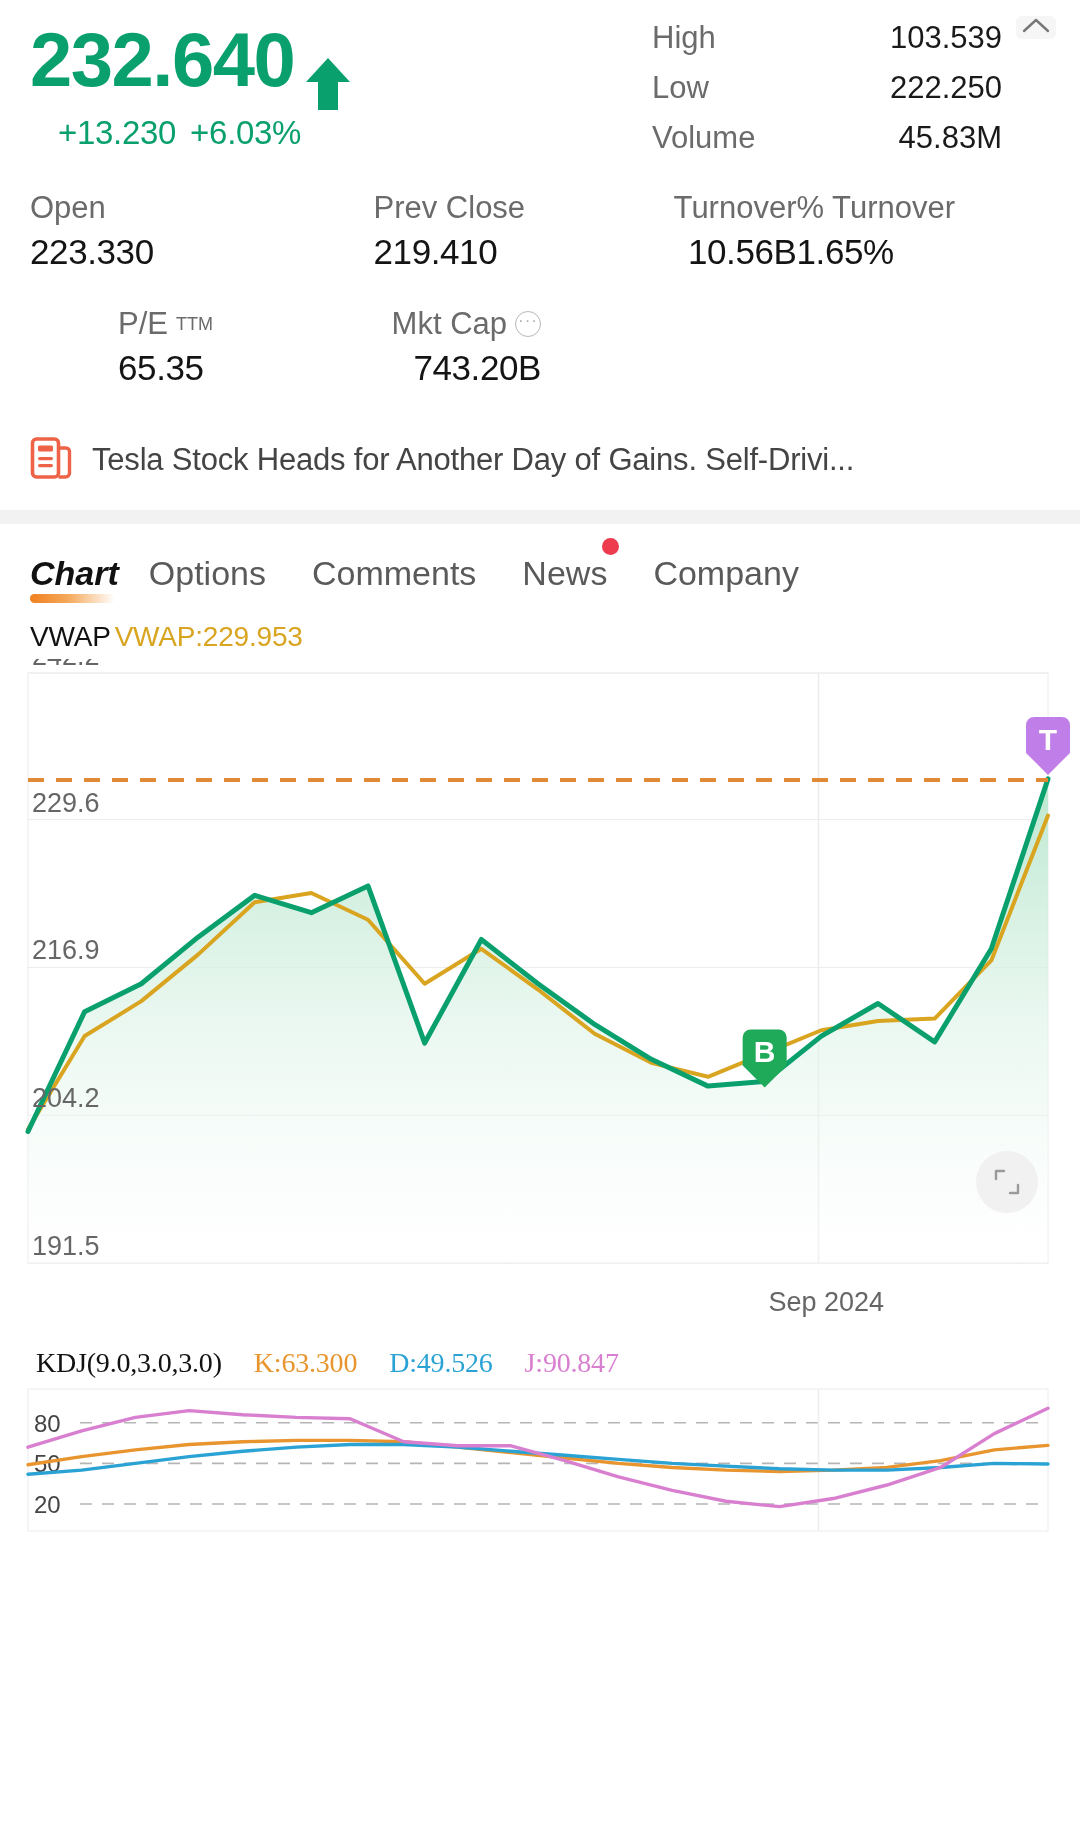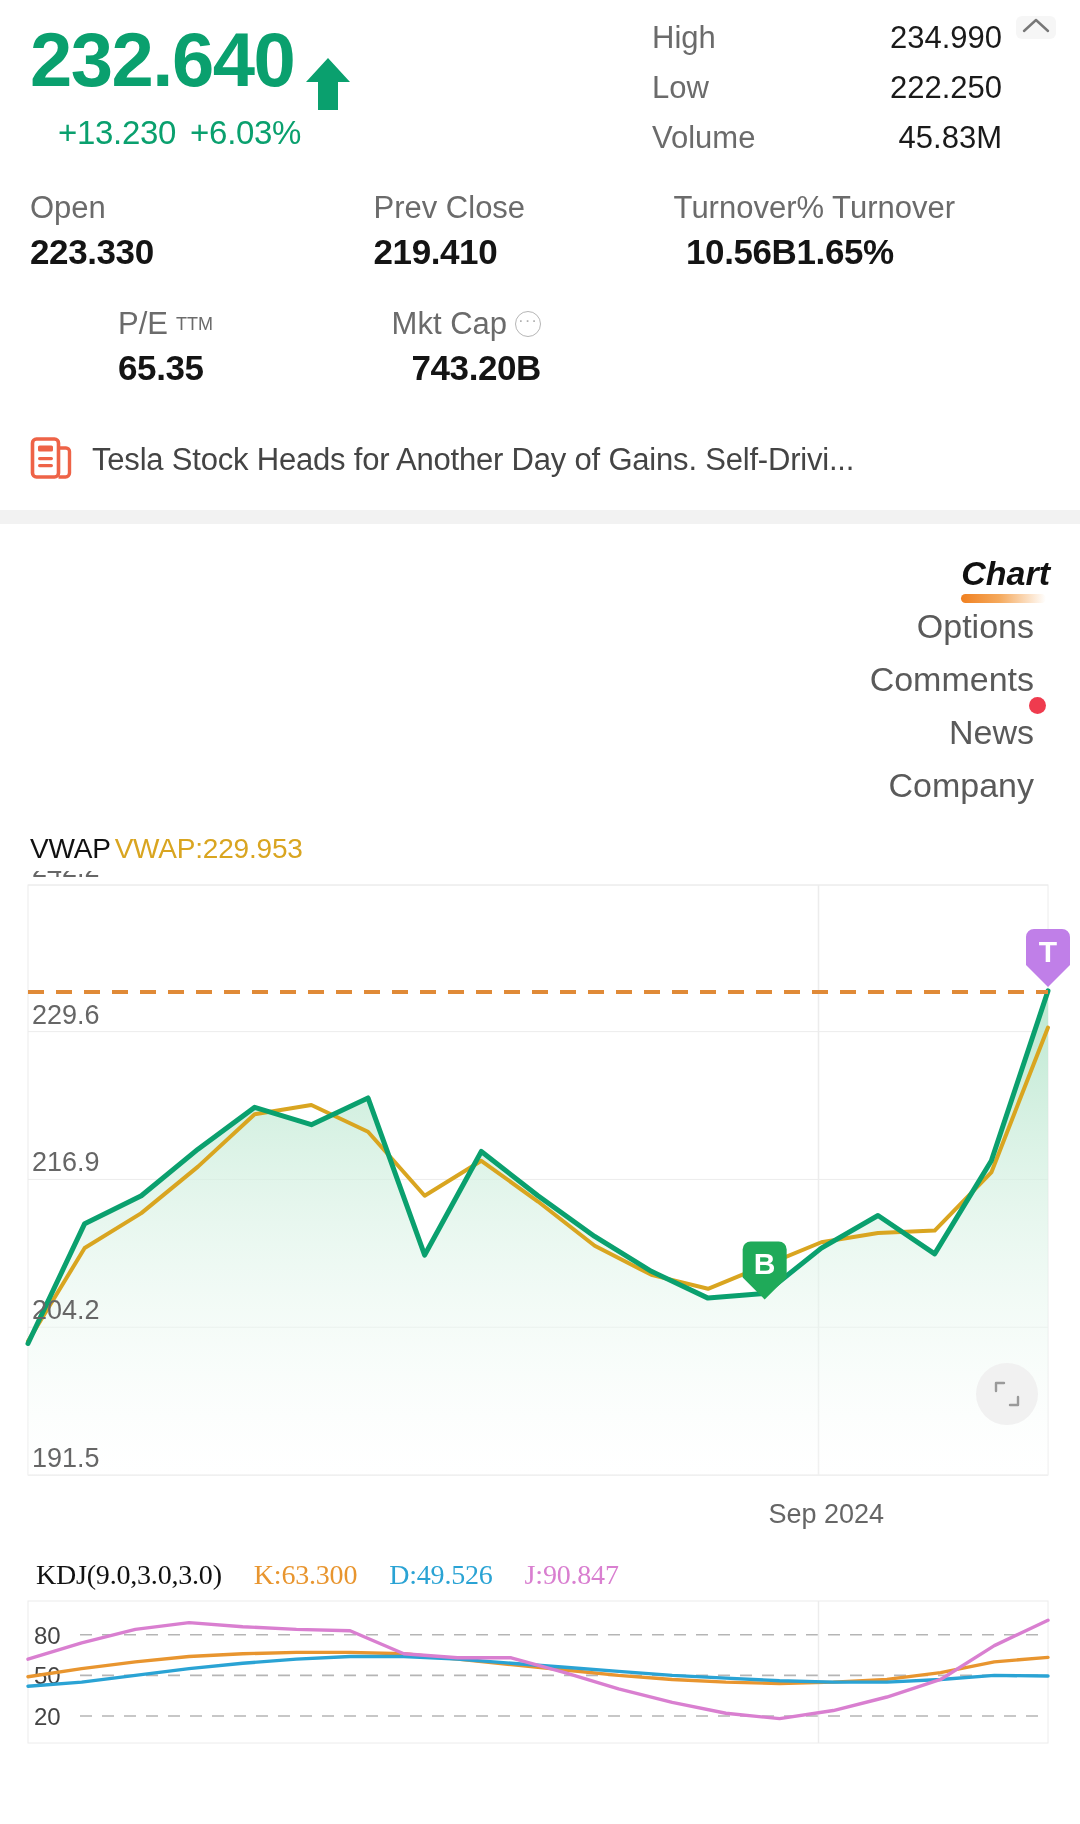--- a/index.html
+++ b/index.html
@@ -58,42 +58,42 @@
     row-gap: 34px;
   }
   .stat-cell { display: flex; flex-direction: column; gap: 6px; }
   .stat-cell.col2 { align-items: flex-start; padding-left: 88px; }
   .stat-cell.col3 { align-items: flex-end; }
   .stat-label {
     font-size: 31px; color: #6b6b6b; white-space: nowrap;
     display: flex; align-items: center; gap: 8px;
   }
   .stat-label sup { font-size: 18px; vertical-align: super; line-height: 0; }
-  .stat-value { font-size: 35px; color: #141414; letter-spacing: -0.4px; font-weight: bold; }
+  .stat-value { font-size: 35px; color: #141414; letter-spacing: -0.4px; }
   .info-dots {
     width: 26px; height: 26px; border: 1.6px solid #b6b6b6; border-radius: 50%;
     display: inline-flex; align-items: center; justify-content: center;
     color: #b0b0b0; font-size: 17px; line-height: 1; letter-spacing: 1px;
     padding-bottom: 7px; cursor: pointer;
   }
 
   
   .news-row {
     margin-top: 42px; padding: 0 28px 0 30px;
     display: flex; align-items: center; gap: 20px; height: 60px; cursor: pointer;
   }
   .news-icon { flex: 0 0 auto; }
   .news-title {
     font-size: 31px; color: #444; white-space: nowrap; overflow: hidden;
     letter-spacing: -0.2px;
   }
   .section-sep { height: 14px; background: #f2f2f2; margin-top: 20px; }
 
   
-  .tabs { display: flex; align-items: flex-end; padding: 30px 0 0 30px; gap: 0; flex-direction: column; }
+  .tabs { display: flex; align-items: flex-end; padding: 30px 0 0 30px; gap: 0; }
   .tab {
     position: relative; font-size: 34px; color: #5a5a5a;
     padding: 0 26px 14px 0; margin-right: 20px; cursor: pointer;
     white-space: nowrap;
   }
   .tab:first-child { padding-right: 10px; }
   .tab.active { color: #111; font-weight: 700; font-style: italic; }
   .tab.active .tab-underline {
     position: absolute; left: 0; right: 14px; bottom: 4px; height: 9px;
     border-radius: 5px;
@@ -154,21 +154,21 @@
       </div>
       <div class="change-row">
         <span>+13.230</span><span>+6.03%</span>
       </div>
     </div>
 
     <div class="hl-panel">
       <div class="hl-rows">
         <div class="hl-row">
           <span class="hl-label">High</span>
-          <span class="hl-value">234.990</span>
+          <span class="hl-value">103.539</span>
         </div>
         <div class="hl-row">
           <span class="hl-label">Low</span>
           <span class="hl-value">222.250</span>
         </div>
         <div class="hl-row">
           <span class="hl-label">Volume</span>
           <span class="hl-value">45.83M</span>
         </div>
       </div>

